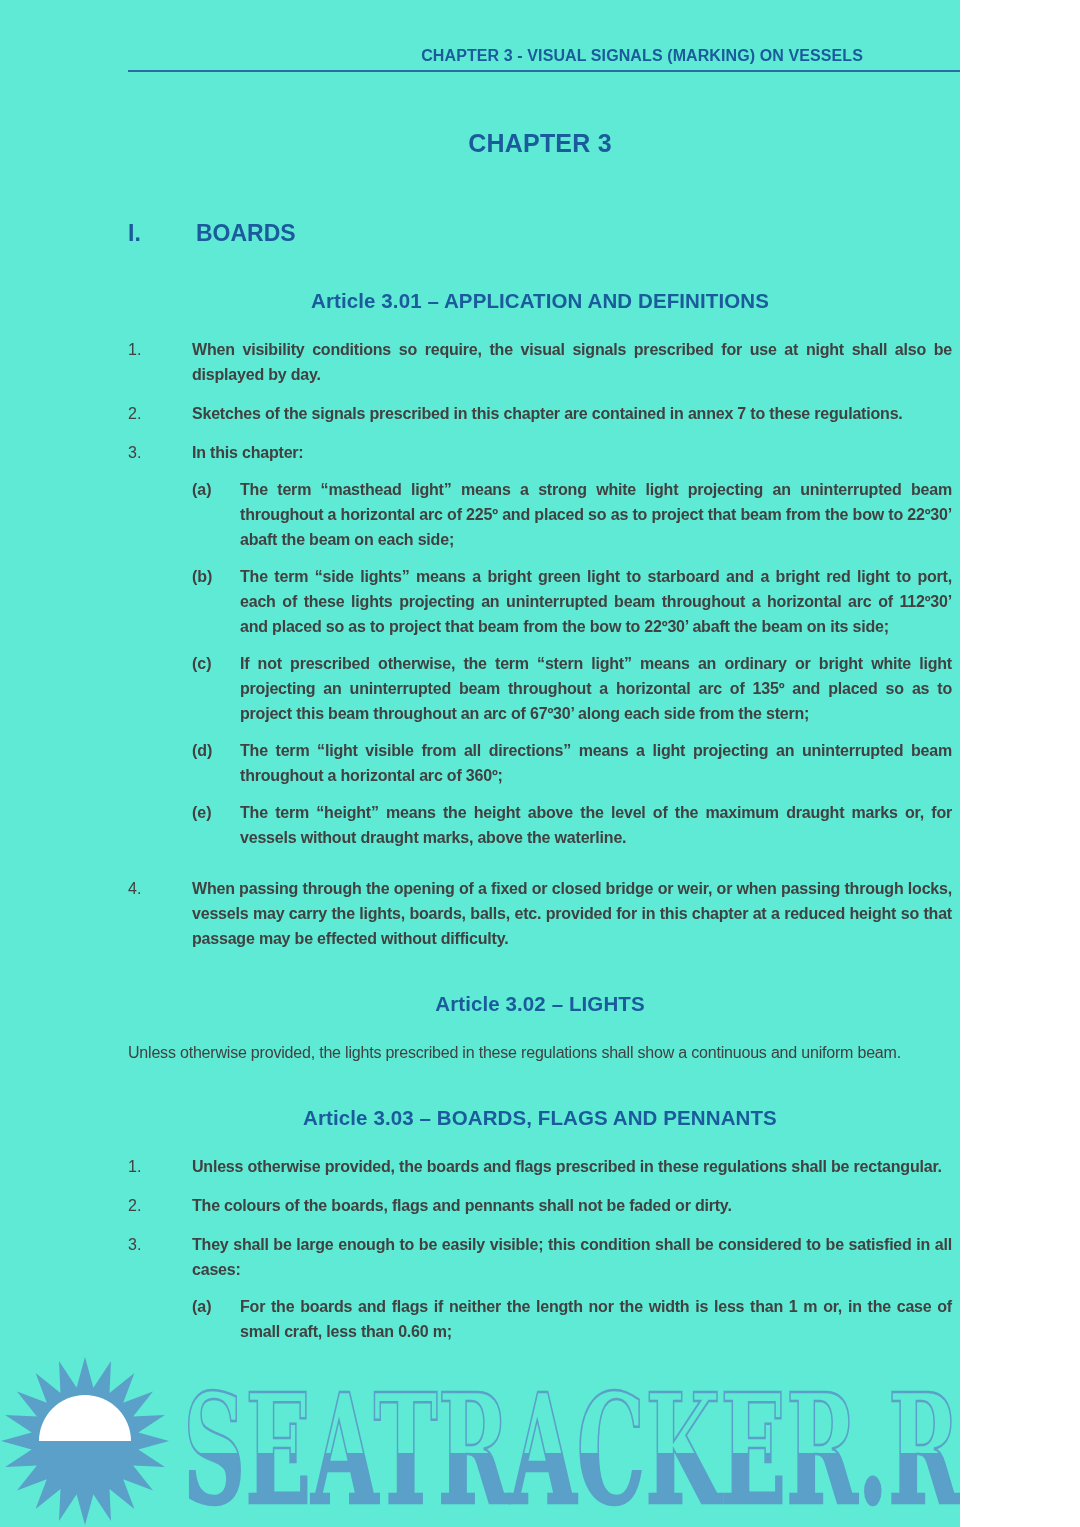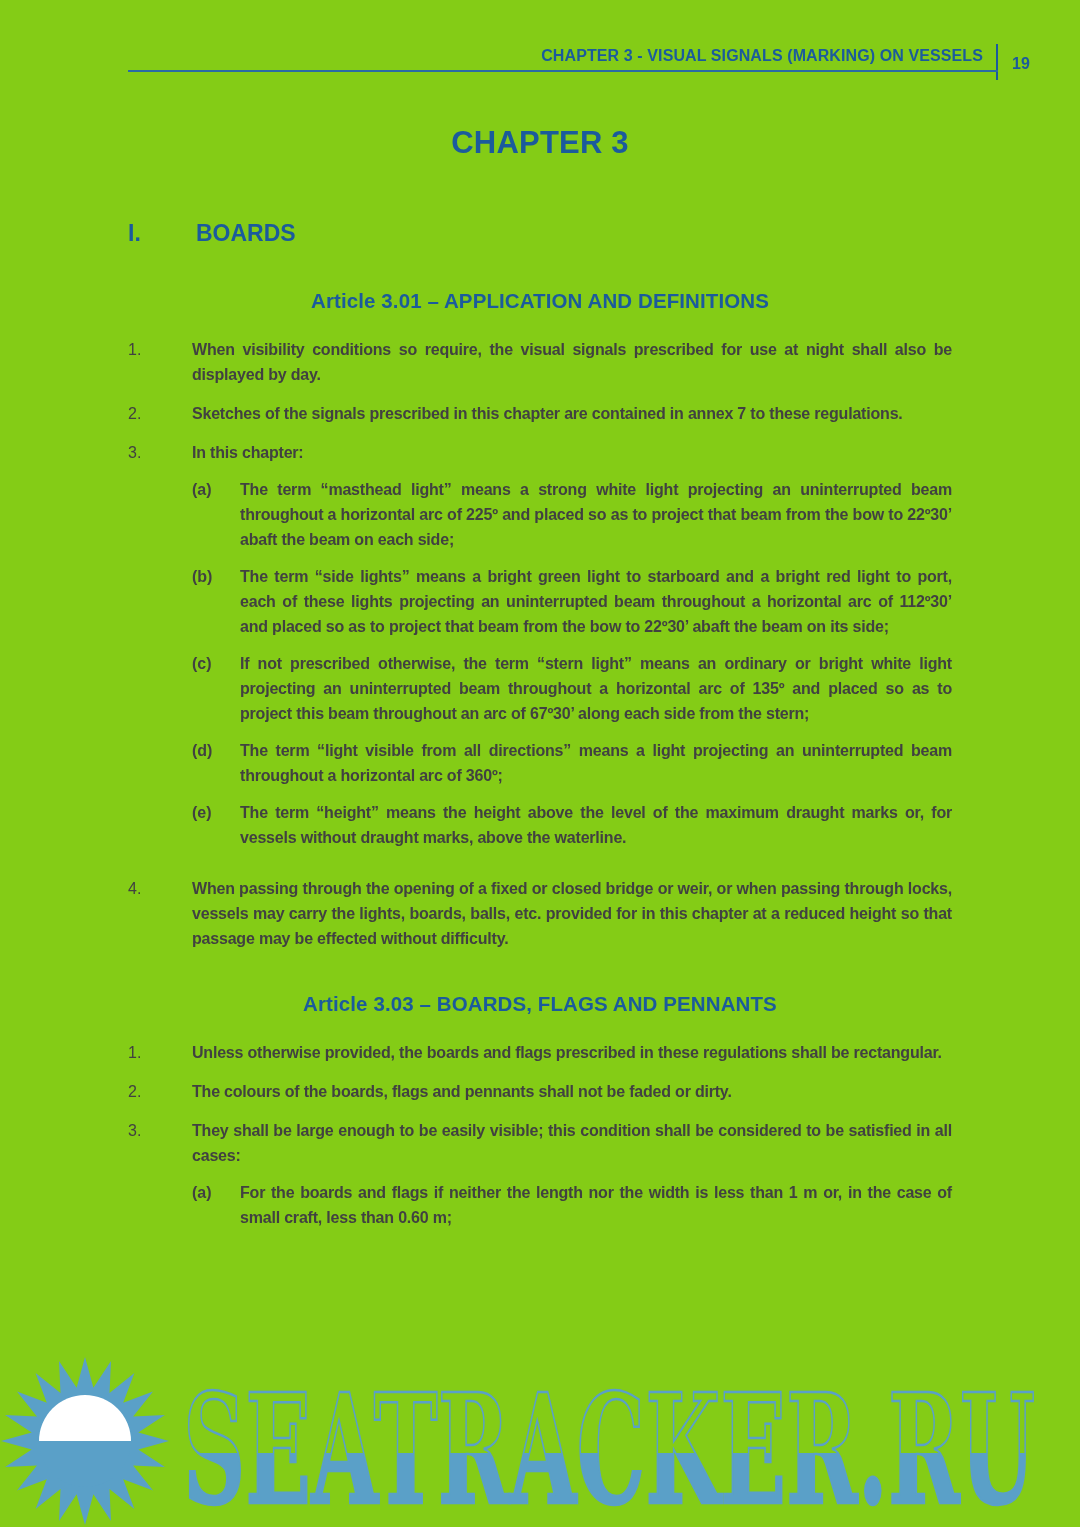--- a/index.html
+++ b/index.html
@@ -1,29 +1,29 @@
 <!DOCTYPE html>
 <html><head>
 <meta charset="utf-8">
 <style>
   html,body { margin:0; padding:0; background:#ffffff; }
   .page {
-    position:relative; width:1080px; height:1527px; background:#84cc16;
+    position:relative; width:960px; height:1527px; background:#5eead4;
     font-family:"Liberation Sans", sans-serif; overflow:hidden;
   }
   
   .rh-title { position:absolute; top:47px; right:97px; font-size:16px; font-weight:700;
               color:#1b5b9c; letter-spacing:0.1px; white-space:nowrap; }
   .rh-bar   { position:absolute; top:44px; left:996px; width:2px; height:36px; background:#1b5b9c; }
   .rh-page  { position:absolute; top:55px; left:1012px; font-size:16px; font-weight:700; color:#1b5b9c; }
   .rh-rule  { position:absolute; top:70px; left:128px; width:870px; height:2px; background:#2a6ba5; }
 
   .content { position:absolute; left:128px; top:0; width:824px; padding-top:121px; }
 
-  .doc-title { text-align:center; color:#1b5b9c; font-weight:700; font-size:31px;
+  .doc-title { text-align:center; color:#1b5b9c; font-weight:700; font-size:25px;
                line-height:44px; letter-spacing:0.2px; margin:0; }
 
   .section-heading { display:flex; margin-top:54px; color:#1b5b9c; font-weight:700;
                      font-size:23px; line-height:29px; }
   .section-heading .numeral { flex:0 0 68px; }
 
   .article-heading { text-align:center; color:#1b5b9c; font-weight:700; font-size:20.5px;
                      line-height:25px; margin:40px 0 24px 0; letter-spacing:0.1px; }
   .article:first-child .article-heading { }
 
@@ -115,20 +115,24 @@
             </div>
           </div>
           <div class="li">
             <span class="li-label">4.</span>
             <div class="li-body">
               <div class="li-text">When passing through the opening of a fixed or closed bridge or weir, or when passing through locks, vessels may carry the lights, boards, balls, etc. provided for in this chapter at a reduced height so that passage may be effected without difficulty.</div>
             </div>
           </div>
         </section>
         <section class="article">
+          <h2 class="article-heading">Article 3.02 – LIGHTS</h2>
+          <p class="article-paragraph">Unless otherwise provided, the lights prescribed in these regulations shall show a continuous and uniform beam.</p>
+        </section>
+        <section class="article">
           <h2 class="article-heading">Article 3.03 – BOARDS, FLAGS AND PENNANTS</h2>
           <div class="li">
             <span class="li-label">1.</span>
             <div class="li-body">
               <div class="li-text">Unless otherwise provided, the boards and flags prescribed in these regulations shall be rectangular.</div>
             </div>
           </div>
           <div class="li">
             <span class="li-label">2.</span>
             <div class="li-body">

